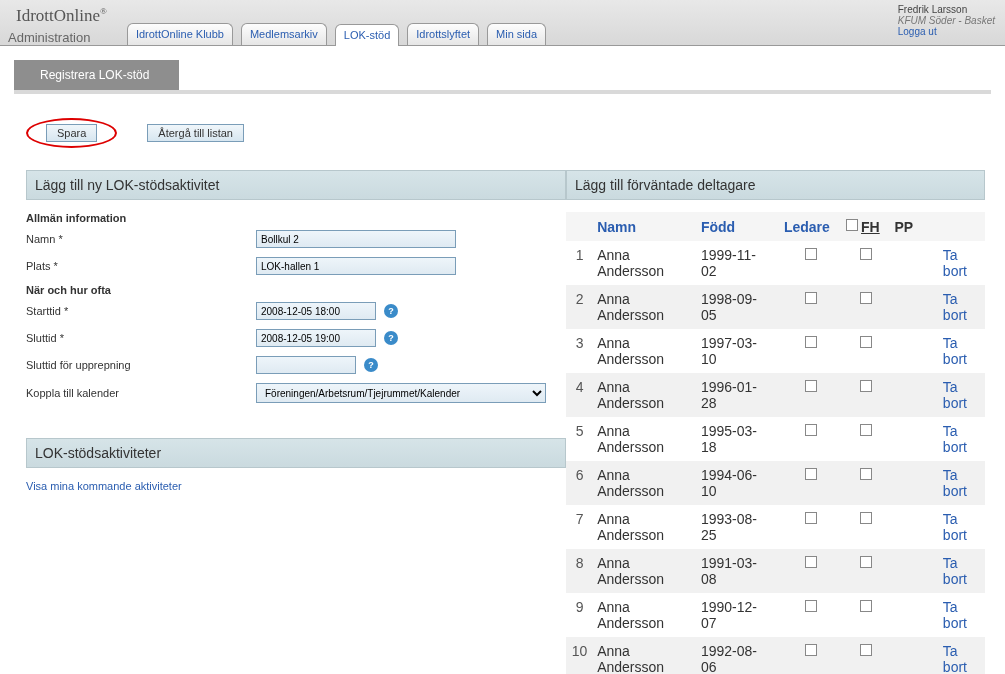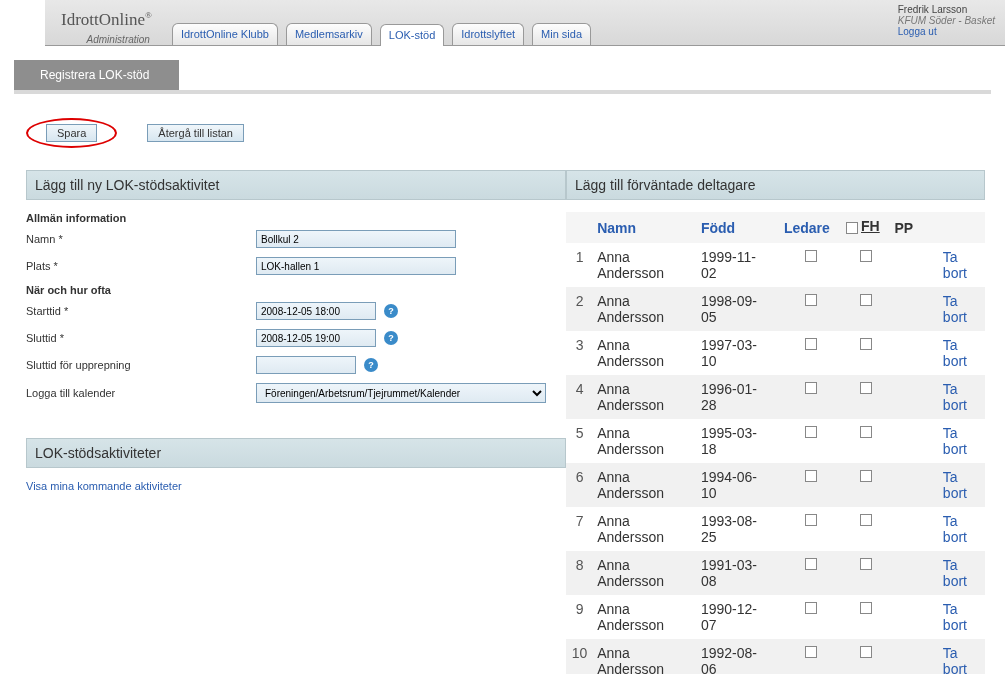--- a/index.html
+++ b/index.html
@@ -1,22 +1,22 @@
 <!DOCTYPE html>
 <html><head>
 <meta charset="utf-8">
 <style>
   * { box-sizing: border-box; margin: 0; padding: 0; }
   body { font-family: Verdana, Arial, sans-serif; font-size: 11px; color: #333; background: #fff; width: 1005px; }
   
   
-  .header { display: flex; align-items: flex-end; background: linear-gradient(#e8e8e8, #d8d8d8); border-bottom: 1px solid #999; padding: 0 8px; height: 46px; position: relative; margin-left: 45px; }
+  .header { display: flex; align-items: flex-end; background: linear-gradient(#e8e8e8, #d8d8d8); border-bottom: 1px solid #999; padding: 0 8px; height: 46px; position: relative; }
   .logo { font-family: Georgia, serif; font-size: 17px; color: #555; padding-left: 8px; padding-bottom: 6px; line-height: 1; }
   .logo sup { font-size: 9px; }
-  .logo-sub { font-size: 10px; font-style: italic; color: #666; text-align: right; display: block; padding-right: 2px; }
+  .logo-sub { font-size: 13px; color: #666; display: block; padding-right: 2px; }
   .tabs { display: flex; gap: 8px; margin-left: 20px; align-items: flex-end; }
   .tab { border: 1px solid #999; border-bottom: none; border-top-left-radius: 6px; border-top-right-radius: 6px; background: linear-gradient(#fdfdfd,#e6e6e6); padding: 4px 8px 5px; font-size: 11px; color: #2a5db0; cursor: pointer; }
   .tab.active { background: #fff; font-weight: normal; position: relative; top: 1px; }
   .user-box { position: absolute; right: 10px; top: 4px; font-size: 10px; color: #444; text-align: left; }
   .user-box .logout { color: #2a5db0; cursor: pointer; }
   .user-box .org { color: #777; font-style: italic; }
   
   
   .subheader { margin: 14px 14px 0 14px; }
   .subheader-tab { display: inline-block; background: #8e8e8e; color: #fff; font-size: 12px; padding: 8px 30px 8px 26px; }
@@ -55,21 +55,21 @@
   table.participants th.nohead { color: #333; font-weight: bold; }
   table.participants td { padding: 6px 4px; vertical-align: top; }
   table.participants tr.even td { background: #f1f1f1; }
   table.participants tr.odd td { background: #fff; }
   table.participants td.idx { width: 22px; color: #555; text-align: center; }
   table.participants td.name { width: 90px; }
   table.participants td.date { width: 72px; }
   table.participants td.chk { width: 42px; text-align: center; }
   table.participants td.act { width: 40px; }
   .chkbox { width: 12px; height: 12px; border: 1px solid #888; display: inline-block; background: #fff; }
-  .fh-head { display:inline-flex; align-items:flex-end; gap:3px; color:#333;text-decoration:underline; }
+  .fh-head { display:inline-flex; align-items:flex-start; gap:3px; color:#333;text-decoration:underline; }
   
   .left-spacer { height: 26px; }
 </style>
 </head>
 <body>
 
 <div class="header">
   <div>
     <div class="logo"><span>IdrottOnline</span><sup>®</sup></div>
     <span class="logo-sub">Administration</span>
@@ -127,21 +127,21 @@
         <label>Sluttid *</label>
         <input class="text-input small" value="2008-12-05 19:00" style="">
         <span class="help-icon">?</span>
       </div>
       <div class="form-row">
         <label>Sluttid för upprepning</label>
         <input class="text-input tiny" value="" style="">
         <span class="help-icon">?</span>
       </div>
       <div class="form-row">
-        <label>Logga till kalender</label>
+        <label>Koppla till kalender</label>
         <select class="select-input">
           <option>Föreningen/Arbetsrum/Tjejrummet/Kalender</option>
         </select>
       </div>
 
       <div class="left-spacer"></div>
       <div class="panel-title">LOK-stödsaktiviteter</div>
       <div style="margin-top:10px;">
         <span class="link">Visa mina kommande aktiviteter</span>
       </div>

